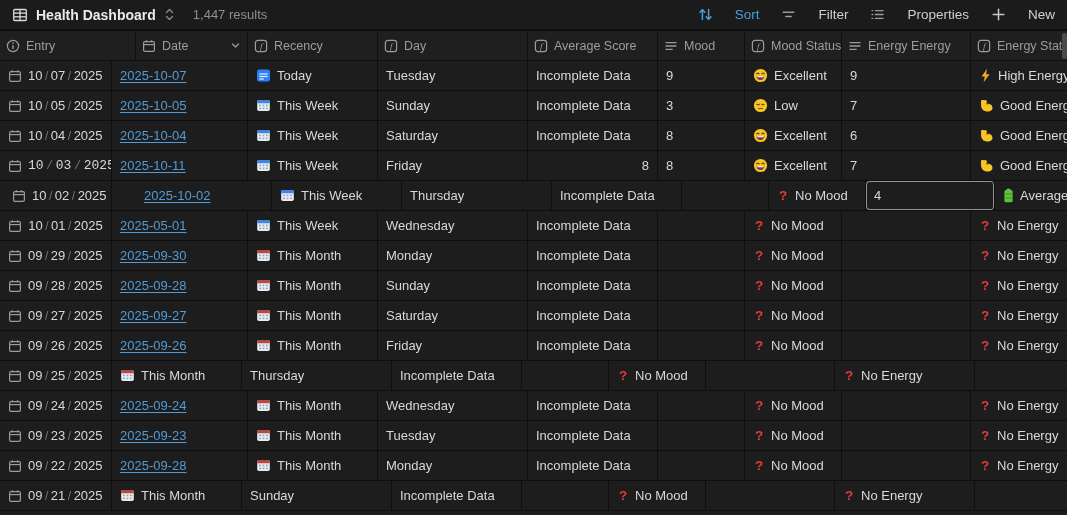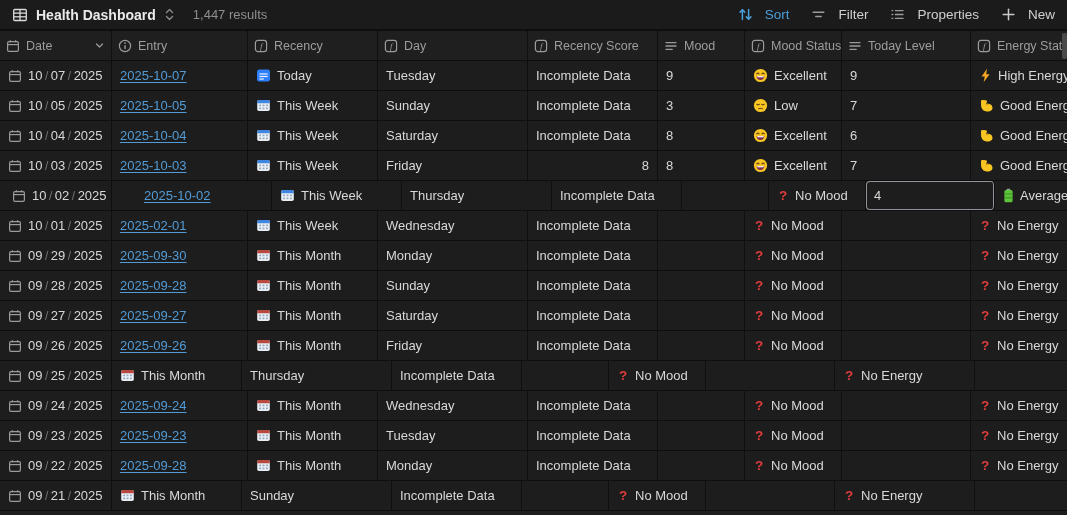--- a/index.html
+++ b/index.html
@@ -18,21 +18,21 @@
     height:31px; display:flex; align-items:center;
     justify-content:space-between;
     padding:0 12px 0 12px;
     background:#1b1b1b;
     border-bottom:2px solid #0e0e0e;
   }
   .topbar-left { display:flex; align-items:center; gap:8px; }
   .view-title { font-size:14px; font-weight:700; color:#eaeaea; white-space:nowrap; }
   .results { font-size:13px; color:#8f8f8f; margin-left:10px; white-space:nowrap; }
   .topbar-right { display:flex; align-items:center; gap:22px; }
-  .tb-action { display:flex; align-items:center; gap:12px; background:none; border:none;
+  .tb-action { display:flex; align-items:center; gap:22px; background:none; border:none;
     color:#cfcfcf; font-size:13.5px; font-family:inherit; cursor:pointer; white-space:nowrap; }
   .tb-action.accent { color:#4a9eda; }
   
   .thead { display:flex; height:30px; background:#1f1f1f; border-bottom:1px solid #0e0e0e; }
   .th {
     display:flex; align-items:center; gap:6px;
     padding:0 6px; border-right:1px solid #0f0f0f;
     color:#9d9d9d; font-size:12.5px; white-space:nowrap; overflow:hidden;
     flex:0 0 auto; cursor:pointer;
   }
@@ -136,48 +136,48 @@
                 <line x1="2.2" y1="7.5" x2="12.8" y2="7.5"></line>
               </g>
             </svg>
           </span>
           <span>New</span>
         </button>
       </div>
   </div>
 
   <div class="thead" id="thead">
+      <div class="th" style="width: 136px;">
+        <span class="icon">
+          <svg width="14" height="14" viewBox="0 0 14 14">
+            <circle cx="7" cy="7" r="5.6" fill="none" stroke="#9b9b9b" stroke-width="1.2"></circle>
+            <line x1="7" y1="6.3" x2="7" y2="10" stroke="#9b9b9b" stroke-width="1.4"></line>
+            <circle cx="7" cy="4.1" r="0.85" fill="#9b9b9b"></circle>
+          </svg>
+        </span>
+        <span>Entry</span>
+      </div>
       <div class="th" style="width: 112px;">
         <span class="icon">
           <svg width="14" height="14" viewBox="0 0 14 14">
             <g fill="none" stroke="#9b9b9b" stroke-width="1.2">
               <rect x="1.6" y="2.6" width="10.8" height="9.8" rx="1.4"></rect>
               <line x1="1.6" y1="5.6" x2="12.4" y2="5.6"></line>
               <line x1="4.4" y1="1.2" x2="4.4" y2="3.3"></line>
               <line x1="9.6" y1="1.2" x2="9.6" y2="3.3"></line>
             </g>
           </svg>
         </span>
         <span>Date</span>
         <span class="icon chev">
           <svg width="11" height="11" viewBox="0 0 11 11">
             <polyline points="2.5,4 5.5,7 8.5,4" fill="none" stroke="#9b9b9b" stroke-width="1.3" stroke-linecap="round" stroke-linejoin="round"></polyline>
           </svg>
         </span>
       </div>
-      <div class="th" style="width: 136px;">
-        <span class="icon">
-          <svg width="14" height="14" viewBox="0 0 14 14">
-            <circle cx="7" cy="7" r="5.6" fill="none" stroke="#9b9b9b" stroke-width="1.2"></circle>
-            <line x1="7" y1="6.3" x2="7" y2="10" stroke="#9b9b9b" stroke-width="1.4"></line>
-            <circle cx="7" cy="4.1" r="0.85" fill="#9b9b9b"></circle>
-          </svg>
-        </span>
-        <span>Entry</span>
-      </div>
       <div class="th" style="width: 130px;">
         <span class="icon">
           <svg width="14" height="14" viewBox="0 0 14 14">
             <rect x="1.4" y="1.4" width="11.2" height="11.2" rx="2.6" fill="none" stroke="#9b9b9b" stroke-width="1.2"></rect>
             <text x="7.2" y="10.1" font-size="9" font-style="italic" font-family="Liberation Serif,serif" fill="#9b9b9b" text-anchor="middle">f</text>
           </svg>
         </span>
         <span>Recency</span>
       </div>
       <div class="th" style="width: 150px;">
@@ -189,21 +189,21 @@
         </span>
         <span>Day</span>
       </div>
       <div class="th" style="width: 130px;">
         <span class="icon">
           <svg width="14" height="14" viewBox="0 0 14 14">
             <rect x="1.4" y="1.4" width="11.2" height="11.2" rx="2.6" fill="none" stroke="#9b9b9b" stroke-width="1.2"></rect>
             <text x="7.2" y="10.1" font-size="9" font-style="italic" font-family="Liberation Serif,serif" fill="#9b9b9b" text-anchor="middle">f</text>
           </svg>
         </span>
-        <span>Recency Score</span>
+        <span>Average Score</span>
       </div>
       <div class="th" style="width: 87px;">
         <span class="icon">
           <svg width="14" height="14" viewBox="0 0 14 14">
             <g stroke="#9b9b9b" stroke-width="1.4" stroke-linecap="round">
               <line x1="2" y1="3.6" x2="12" y2="3.6"></line>
               <line x1="2" y1="7" x2="12" y2="7"></line>
               <line x1="2" y1="10.4" x2="8.2" y2="10.4"></line>
             </g>
           </svg>
@@ -222,21 +222,21 @@
       <div class="th" style="width: 129px;">
         <span class="icon">
           <svg width="14" height="14" viewBox="0 0 14 14">
             <g stroke="#9b9b9b" stroke-width="1.4" stroke-linecap="round">
               <line x1="2" y1="3.6" x2="12" y2="3.6"></line>
               <line x1="2" y1="7" x2="12" y2="7"></line>
               <line x1="2" y1="10.4" x2="8.2" y2="10.4"></line>
             </g>
           </svg>
         </span>
-        <span>Today Level</span>
+        <span>Energy Energy</span>
       </div>
       <div class="th" style="width: 140px;">
         <span class="icon">
           <svg width="14" height="14" viewBox="0 0 14 14">
             <rect x="1.4" y="1.4" width="11.2" height="11.2" rx="2.6" fill="none" stroke="#9b9b9b" stroke-width="1.2"></rect>
             <text x="7.2" y="10.1" font-size="9" font-style="italic" font-family="Liberation Serif,serif" fill="#9b9b9b" text-anchor="middle">f</text>
           </svg>
         </span>
         <span>Energy Status</span>
       </div>
@@ -435,35 +435,35 @@
           <span class="icon">
             <svg width="15" height="15" viewBox="0 0 15 15">
               <path d="M3.3 1.9 L6.9 2.3 C7.7 2.4 8.1 3.1 7.9 3.8 L7.1 6.1 C9.7 5.1 12.8 6.3 13.4 8.9 C14 11.6 11.9 13.5 8.6 13.5 C4.9 13.5 2.3 11.4 2.1 7.5 L2 3.2 C2 2.4 2.6 1.8 3.3 1.9 Z" fill="#f8c623"></path>
               <path d="M7.1 6.1 C8.4 5.6 9.7 5.7 10.7 6.3 C9.4 7.3 7.7 7.5 6.4 7.2 Z" fill="#d99e15"></path>
             </svg>
           </span>
           <span>Good Energy</span>
         </div>
       </div>
       <div class="tr">
-        <div class="td" style="width: 112px;">
+        <div class="td" style="width: 112px; font-family: Liberation Mono, monospace;">
           <span class="icon">
             <svg width="14" height="14" viewBox="0 0 14 14">
               <g fill="none" stroke="#9b9b9b" stroke-width="1.2">
                 <rect x="1.6" y="2.6" width="10.8" height="9.8" rx="1.4"></rect>
                 <line x1="1.6" y1="5.6" x2="12.4" y2="5.6"></line>
                 <line x1="4.4" y1="1.2" x2="4.4" y2="3.3"></line>
                 <line x1="9.6" y1="1.2" x2="9.6" y2="3.3"></line>
               </g>
             </svg>
           </span>
           <span>10<span class="date-sep">/</span>03<span class="date-sep">/</span>2025</span>
         </div>
         <div class="td" style="width: 136px;">
-          <a class="entry-link" href="#">2025-10-03</a>
+          <a class="entry-link" href="#">2025-10-11</a>
         </div>
         <div class="td" style="width: 130px;">
           <span class="icon">
             <svg width="15" height="15" viewBox="0 0 15 15">
               <rect x="1.2" y="2" width="12.6" height="11" rx="1.8" fill="#e9eef4"></rect>
               <path d="M1.2 3.8 A1.8 1.8 0 0 1 3 2 h9 a1.8 1.8 0 0 1 1.8 1.8 v1.5 H1.2 Z" fill="#3d85e0"></path>
               <g fill="#92a6bd">
                 <rect x="3.2" y="6.6" width="1.8" height="1.6"></rect>
                 <rect x="6.6" y="6.6" width="1.8" height="1.6"></rect>
                 <rect x="10" y="6.6" width="1.8" height="1.6"></rect>
@@ -571,35 +571,35 @@
               <g stroke="#39871f" stroke-width="0.9">
                 <line x1="2.1" y1="6" x2="8.9" y2="6"></line>
                 <line x1="2.1" y1="9.8" x2="8.9" y2="9.8"></line>
               </g>
             </svg>
           </span>
           <span>Average</span>
         </div>
       </div>
       <div class="tr">
-        <div class="td" style="width: 112px;">
+        <div class="td" style="width: 112px; justify-content: center;">
           <span class="icon">
             <svg width="14" height="14" viewBox="0 0 14 14">
               <g fill="none" stroke="#9b9b9b" stroke-width="1.2">
                 <rect x="1.6" y="2.6" width="10.8" height="9.8" rx="1.4"></rect>
                 <line x1="1.6" y1="5.6" x2="12.4" y2="5.6"></line>
                 <line x1="4.4" y1="1.2" x2="4.4" y2="3.3"></line>
                 <line x1="9.6" y1="1.2" x2="9.6" y2="3.3"></line>
               </g>
             </svg>
           </span>
           <span>10<span class="date-sep">/</span>01<span class="date-sep">/</span>2025</span>
         </div>
         <div class="td" style="width: 136px;">
-          <a class="entry-link" href="#">2025-02-01</a>
+          <a class="entry-link" href="#">2025-05-01</a>
         </div>
         <div class="td" style="width: 130px;">
           <span class="icon">
             <svg width="15" height="15" viewBox="0 0 15 15">
               <rect x="1.2" y="2" width="12.6" height="11" rx="1.8" fill="#e9eef4"></rect>
               <path d="M1.2 3.8 A1.8 1.8 0 0 1 3 2 h9 a1.8 1.8 0 0 1 1.8 1.8 v1.5 H1.2 Z" fill="#3d85e0"></path>
               <g fill="#92a6bd">
                 <rect x="3.2" y="6.6" width="1.8" height="1.6"></rect>
                 <rect x="6.6" y="6.6" width="1.8" height="1.6"></rect>
                 <rect x="10" y="6.6" width="1.8" height="1.6"></rect>

